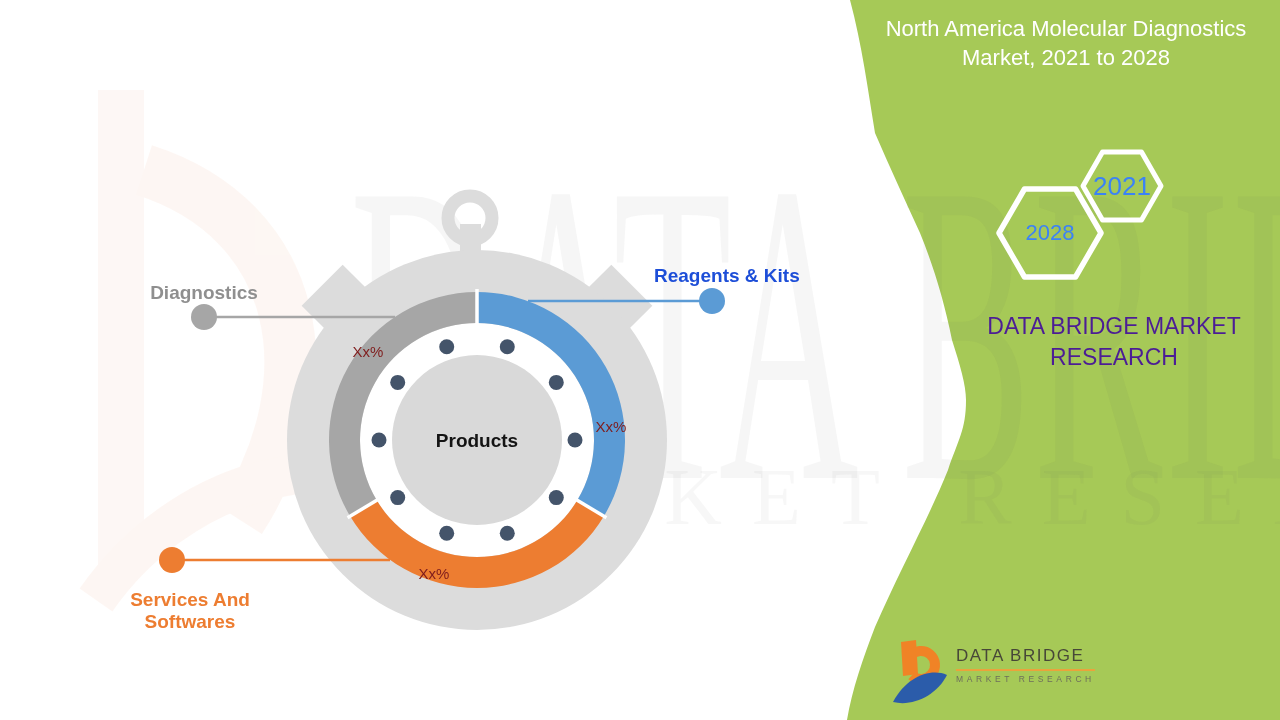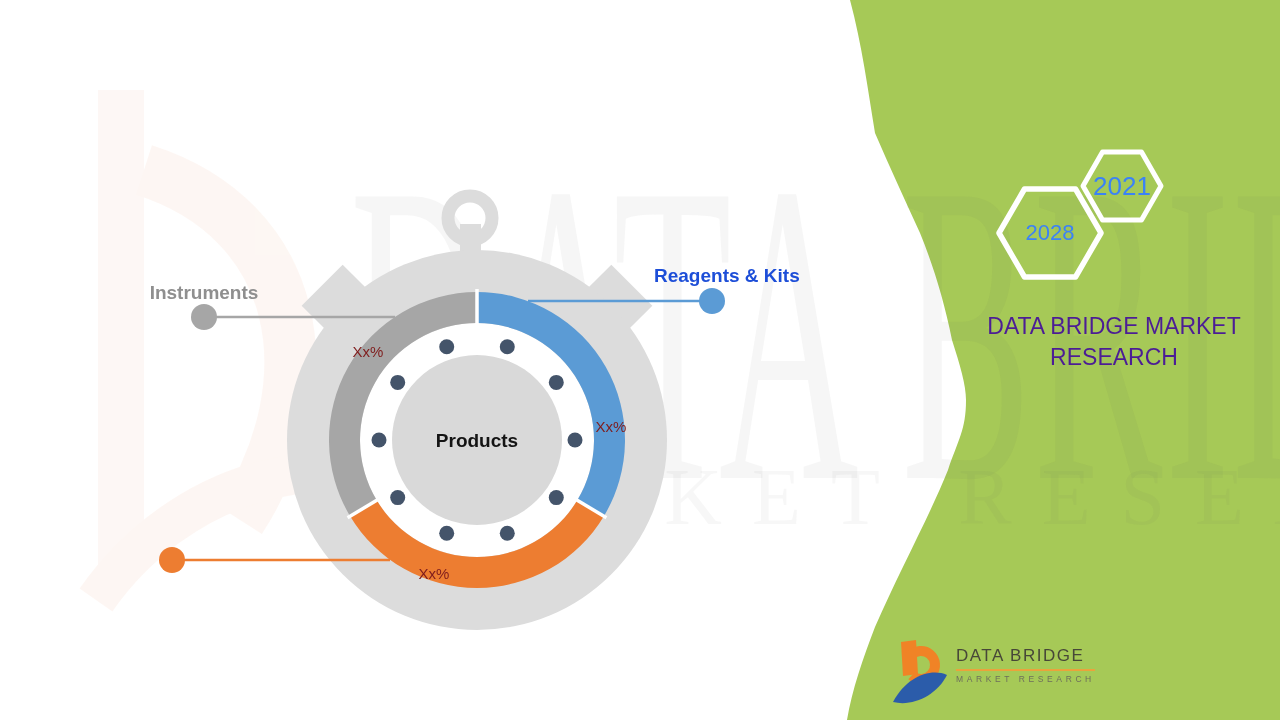--- a/index.html
+++ b/index.html
@@ -117,27 +117,29 @@
     <g>
       <line x1="395" y1="317" x2="210" y2="317" stroke="#a6a6a6" stroke-width="2.5"></line>
       <circle cx="204" cy="317" r="13" fill="#a6a6a6"></circle>
       <line x1="528" y1="301" x2="708" y2="301" stroke="#5b9bd5" stroke-width="2.5"></line>
       <circle cx="712" cy="301" r="13" fill="#5b9bd5"></circle>
       <line x1="390" y1="560" x2="178" y2="560" stroke="#ed7d31" stroke-width="2.5"></line>
       <circle cx="172" cy="560" r="13" fill="#ed7d31"></circle>
     </g>
   </svg>
 
-  <div class="abs lbl lbl-instruments">Instruments</div>
+  <div class="abs lbl lbl-instruments">Diagnostics</div>
   <div class="abs lbl lbl-reagents">Reagents &amp; Kits</div>
+  <div class="abs lbl lbl-services">Services And Softwares</div>
 
   <div class="abs pct pct-gray">Xx%</div>
   <div class="abs pct pct-blue">Xx%</div>
   <div class="abs pct pct-orange">Xx%</div>
 
+  <div class="abs panel-title">North America Molecular Diagnostics Market, 2021 to 2028</div>
 
   <svg class="abs" width="1280" height="720" viewBox="0 0 1280 720" style="left:0;top:0;">
     <polygon points="1161,186 1141.5,152 1102.5,152 1083,186 1102.5,220 1141.5,220" fill="none" stroke="#ffffff" stroke-width="5" stroke-linejoin="round"></polygon>
     <polygon points="1101,233 1075.5,189 1024.5,189 999,233 1024.5,277 1075.5,277" fill="none" stroke="#ffffff" stroke-width="5.5" stroke-linejoin="round"></polygon>
   </svg>
   <div class="abs year year-2021">2021</div>
   <div class="abs year year-2028">2028</div>
 
   <div class="abs brand">DATA BRIDGE MARKET RESEARCH</div>
 

